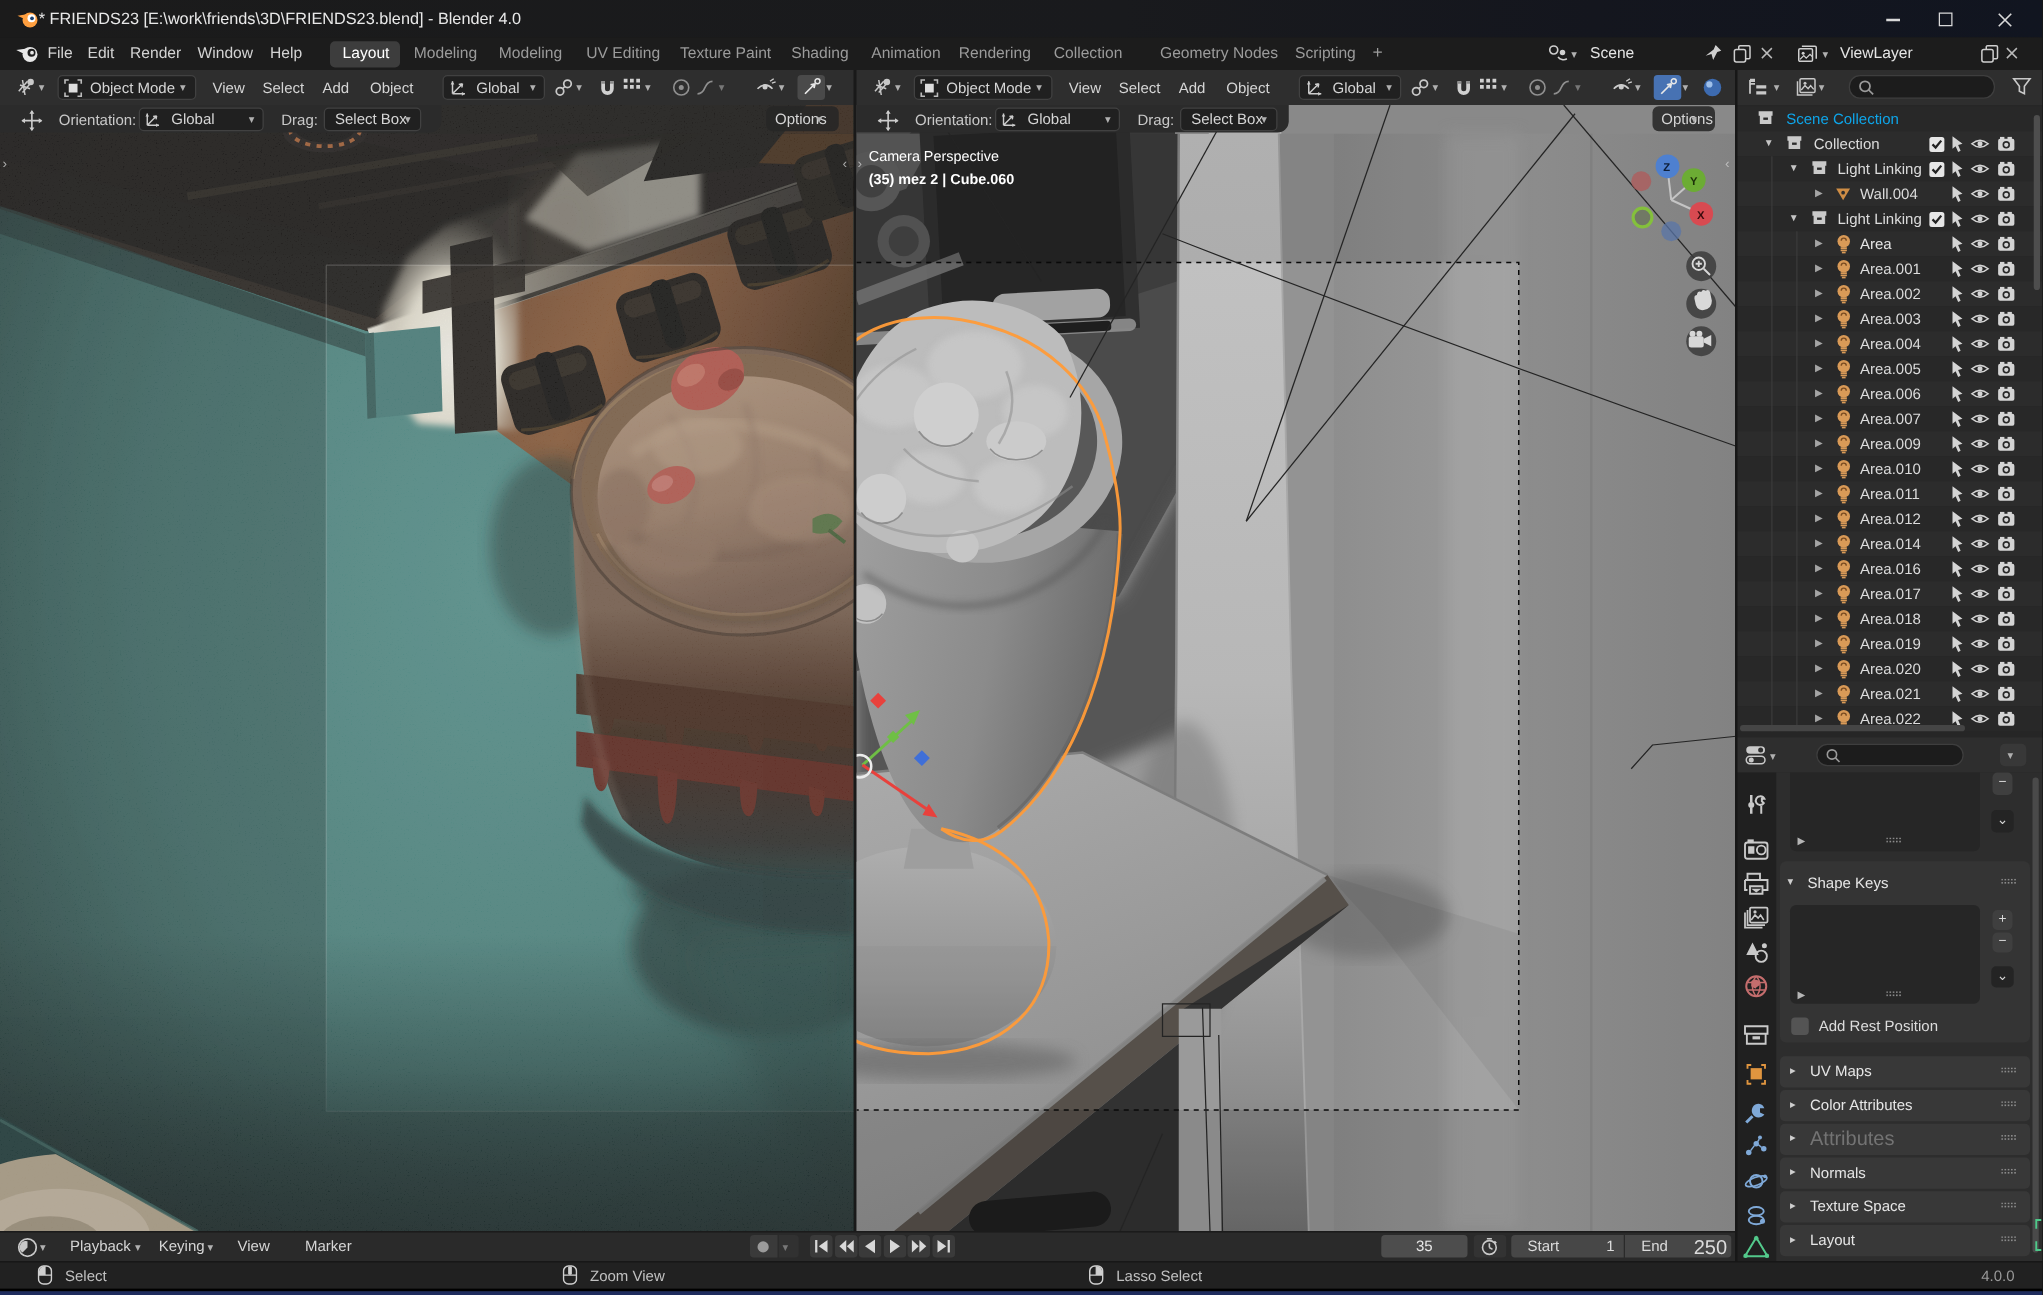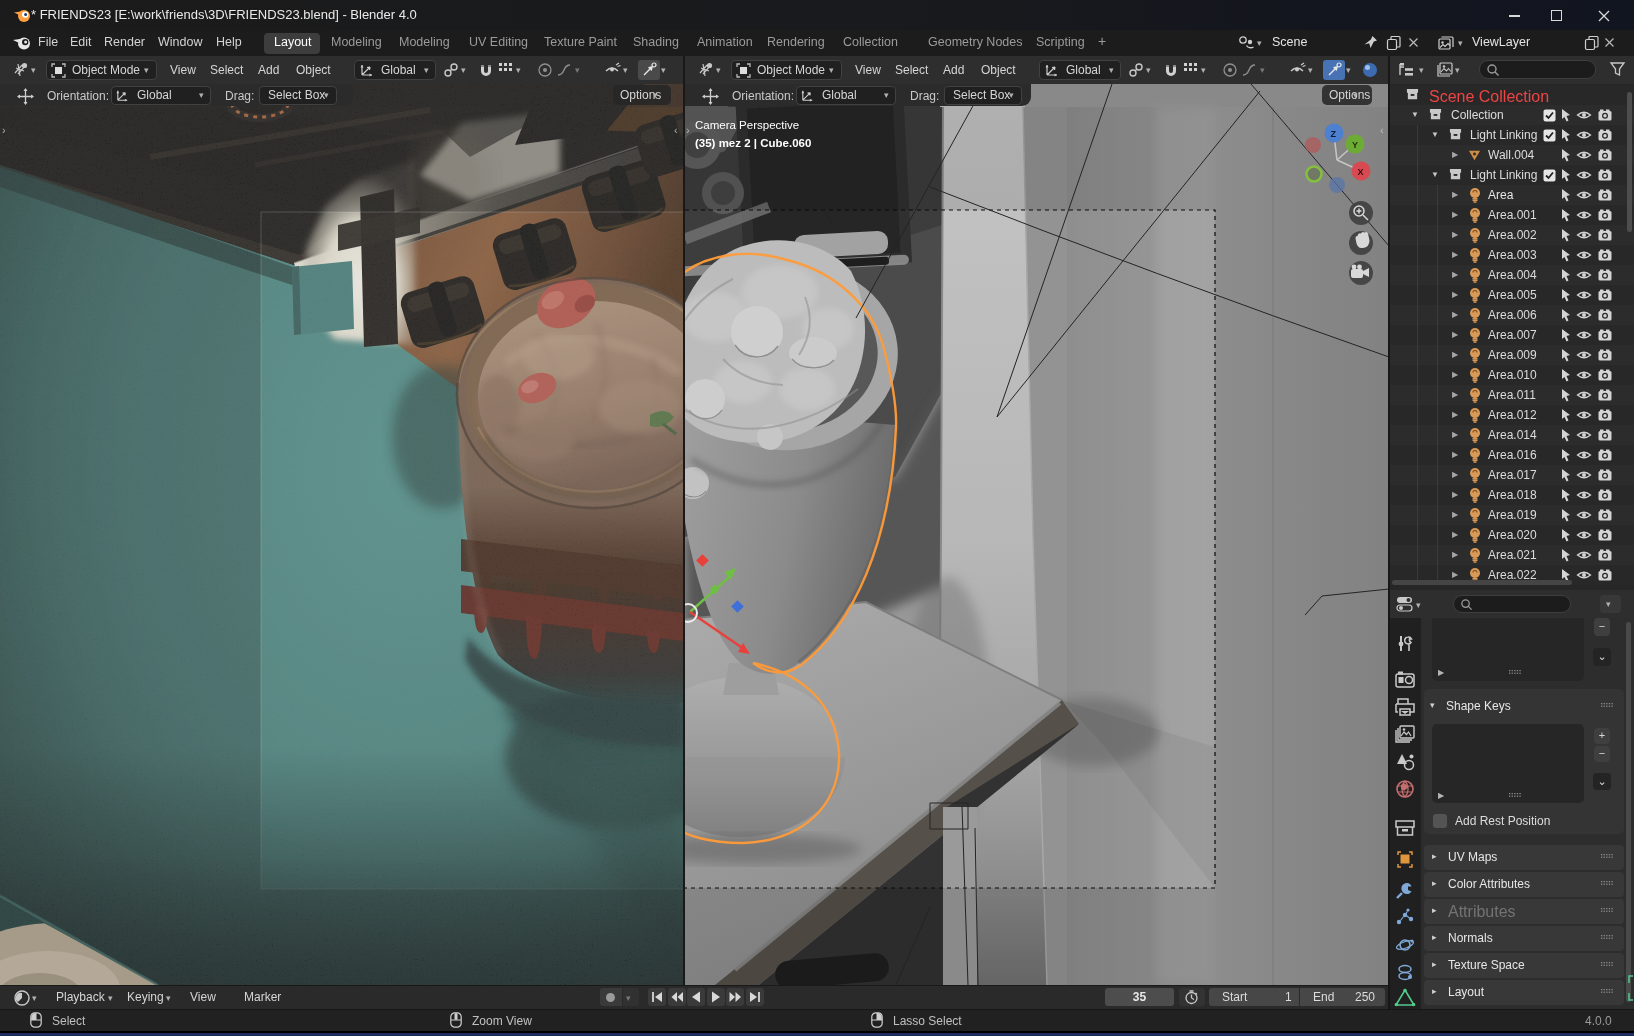--- a/index.html
+++ b/index.html
@@ -2,21 +2,21 @@
 <html><head><meta charset="utf-8"><style>
 * { margin:0; padding:0; box-sizing:border-box; }
 html,body { width:1634px; height:1036px; overflow:hidden; background:#161616; font-family:"Liberation Sans", sans-serif; }
 .abs { position:absolute; }
 #stage { position:relative; width:1634px; height:1036px; }
 .wgt { position:absolute; background:#202020; border:1px solid #414141; border-radius:4px; }
 .htxt { position:absolute; font-size:12px; color:#d5d5d5; white-space:nowrap; }
 .chev { position:absolute; font-size:9px; color:#b0b0b0; }
 .mtxt { position:absolute; top:35px; font-size:12.5px; color:#d3d3d3; white-space:nowrap; }
 .tabtxt { position:absolute; top:35px; font-size:12.5px; color:#9b9b9b; white-space:nowrap; }
-.tfield { position:absolute; background:#4d4d4d; border-radius:3px; color:#e8e8e8; font-size:12px; text-align:center;font-weight:bold; }
+.tfield { position:absolute; background:#4d4d4d; border-radius:3px; color:#e8e8e8; font-size:12px; text-align:center; }
 </style></head><body>
 <div id="stage">
 
 <div class="abs" style="left:0;top:0;width:1634px;height:30px;background:linear-gradient(90deg,#1b1b1b 0%,#191a1d 55%,#14161e 78%,#111520 100%)"></div>
 <svg class="abs" style="left:13px;top:6px" width="18" height="18" viewBox="0 0 18 18">
   <circle cx="11" cy="10" r="6" fill="#ff9f3f"></circle>
   <circle cx="12.2" cy="8.6" r="3.2" fill="#fff"></circle>
   <circle cx="12.6" cy="8.6" r="1.5" fill="#1c3f6e"></circle>
   <path d="M1 6.5 L9.5 5.2 L6.2 9 Z" fill="#ff9f3f"></path>
 </svg>
@@ -703,21 +703,21 @@
     </svg>
     <svg class="abs" style="left:1609px;top:61px" width="17" height="17" viewBox="0 0 17 17">
       <path d="M2 2 H15 L10.5 8 V14 L6.5 12 V8 Z" fill="none" stroke="#c8c8c8" stroke-width="1.3"></path>
     </svg>
     <div class="abs" style="left:1389px;top:84px;width:245px;height:502px;background:#262626;overflow:hidden">
       <div class="abs" style="left:0;top:1px;width:245px;height:20px;background:#282828"></div>
       <svg class="abs" style="left:17px;top:4px" width="13" height="13" viewBox="0 0 14 14">
         <path d="M1 1 h12 v4 h-12 Z M2 5 v7 h10 v-7" fill="#c9c9c9"></path>
         <rect x="5" y="6.5" width="4" height="2" fill="#262626"></rect>
       </svg>
-      <div class="abs" style="left:40px;top:4px;font-size:16px;color:#ef4444">Scene Collection</div>
+      <div class="abs" style="left:40px;top:4px;font-size:12px;color:#0ea5e9">Scene Collection</div>
       <div class="abs" style="left:0;top:21px;width:245px;height:20px;background:#2c2c2c"></div>
       <div class="abs" style="left:22px;top:26px;font-size:8px;color:#c5c5c5">▼</div>
       <svg class="abs" style="left:40px;top:24px" width="13" height="13" viewBox="0 0 14 14">
         <path d="M1 1 h12 v4 h-12 Z M2 5 v7 h10 v-7" fill="#c9c9c9"></path>
         <rect x="5" y="6.5" width="4" height="2" fill="#2c2c2c"></rect>
       </svg>
       <div class="abs" style="left:62px;top:24px;font-size:12px;color:#dcdcdc">Collection</div>
       <svg class="abs" style="left:154px;top:25px" width="13" height="13" viewBox="0 0 13 13">
         <rect x="0.5" y="0.5" width="12" height="12" rx="2" fill="#e6e6e6"></rect>
         <path d="M3 6.5 L5.5 9 L10 3.5" stroke="#222" stroke-width="1.8" fill="none"></path>
@@ -1531,21 +1531,21 @@
     <div class="abs" style="left:1179px;top:988px;width:26px;height:18px;background:#333;border-radius:3px"></div>
     <svg class="abs" style="left:1184px;top:990px" width="15" height="15" viewBox="0 0 15 15">
       <circle cx="7.5" cy="8" r="5.5" fill="none" stroke="#c9c9c9" stroke-width="1.3"></circle>
       <path d="M7.5 8 V4.5 M7.5 8 l2.5 1.5 M5.5 1 h4 M11.5 3 l1.5 1.5" stroke="#c9c9c9" stroke-width="1.3" fill="none"></path>
     </svg>
     <div class="abs" style="left:1209px;top:988px;width:90px;height:18px;background:#474747;border-radius:3px 0 0 3px"></div>
     <div class="abs" style="left:1222px;top:990px;font-size:12px;color:#dcdcdc">Start</div>
     <div class="abs" style="left:1285px;top:990px;font-size:12px;color:#dcdcdc">1</div>
     <div class="abs" style="left:1300px;top:988px;width:85px;height:18px;background:#474747;border-radius:0 3px 3px 0"></div>
     <div class="abs" style="left:1313px;top:990px;font-size:12px;color:#dcdcdc">End</div>
-    <div class="abs" style="left:1355px;top:990px;font-size:12px;color:#dcdcdc">250</div>
+    <div class="abs" style="left:1355px;top:990px;font-size:16px;color:#dcdcdc">250</div>
 <svg class="abs" style="left:30px;top:1012px" width="12" height="16" viewBox="0 0 12 16">
       <rect x="0.8" y="0.8" width="10.4" height="14.4" rx="4" fill="none" stroke="#cfcfcf" stroke-width="1.2"></rect>
       <path d="M6 1 V8" stroke="#cfcfcf" stroke-width="1"></path>
       <path d="M1 8 H11" stroke="#cfcfcf" stroke-width="1"></path>
       <path d="M1.2 5 a5 5 0 0 1 4.8 -4 V8 H1.2 Z" fill="#cfcfcf"></path>
       <path d="M10.8 5 a5 5 0 0 0 -4.8 -4 V8 H10.8 Z" fill="none"></path>
     </svg>
     <div class="abs" style="left:52px;top:1014px;font-size:12px;color:#c0c0c0">Select</div>
     <svg class="abs" style="left:450px;top:1012px" width="12" height="16" viewBox="0 0 12 16">
       <rect x="0.8" y="0.8" width="10.4" height="14.4" rx="4" fill="none" stroke="#cfcfcf" stroke-width="1.2"></rect>

